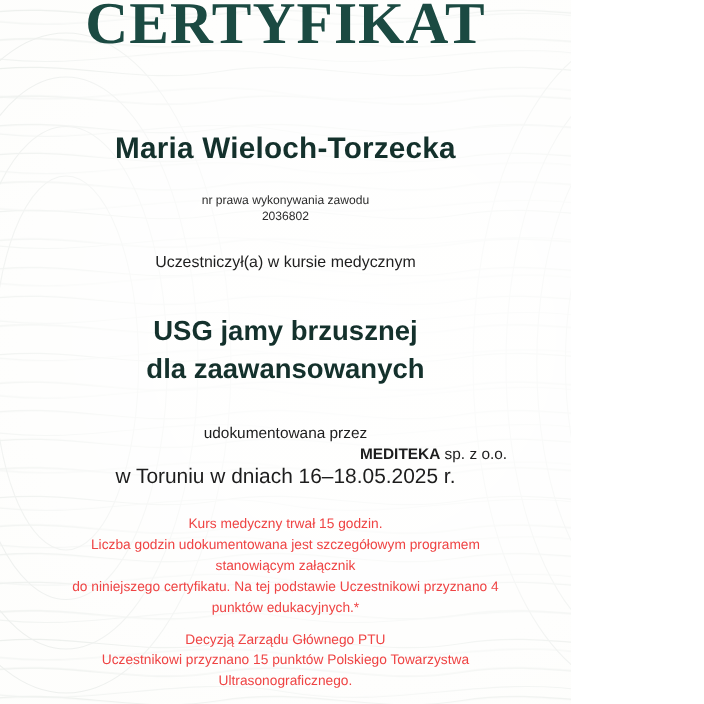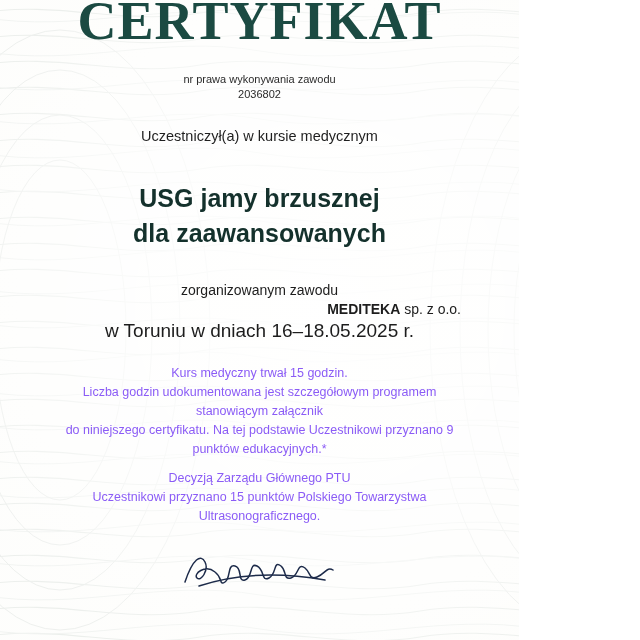--- a/index.html
+++ b/index.html
@@ -101,21 +101,21 @@
   }
   .place-date {
     font-size: 19px;
     margin-top: 3px;
   }
 
   .details {
     font-size: 12.5px;
     line-height: 1.52;
     margin-top: 22px;
-    color: #8b5cf6;
+    color: #ef4444;
   }
   .details .spacer {
     display: block;
     height: 10px;
   }
 
   .signature-block {
     margin-top: 26px;
   }
   .signature-mark {
@@ -157,39 +157,40 @@
       <ellipse cx="580" cy="330" rx="92" ry="215"></ellipse>
       <ellipse cx="580" cy="330" rx="66" ry="170"></ellipse>
     </g>
     <rect x="0" y="0" width="640" height="640" fill="url(#fade)"></rect>
   </svg>
 
   <div class="content">
 
     <div class="cert-title">CERTYFIKAT</div>
 
+    <div class="recipient">Maria Wieloch-Torzecka</div>
 
     <div class="license-label">nr prawa wykonywania zawodu</div>
     <div class="license-number">2036802</div>
 
     <div class="participated">Uczestniczył(a) w kursie medycznym</div>
 
     <div class="course-title">
       <div>USG jamy brzusznej</div>
       <div>dla zaawansowanych</div>
     </div>
 
-    <div class="organized-by-label">zorganizowanym zawodu</div>
+    <div class="organized-by-label">udokumentowana przez</div>
     <div class="organizer"><b>MEDITEKA</b><span> sp. z o.o.</span></div>
     <div class="place-date">w Toruniu w dniach 16–18.05.2025 r.</div>
 
     <div class="details">
       <div>Kurs medyczny trwał 15 godzin.</div>
       <div>Liczba godzin udokumentowana jest szczegółowym programem stanowiącym załącznik</div>
-      <div>do niniejszego certyfikatu. Na tej podstawie Uczestnikowi przyznano 9 punktów edukacyjnych.*</div>
+      <div>do niniejszego certyfikatu. Na tej podstawie Uczestnikowi przyznano 4 punktów edukacyjnych.*</div>
       <span class="spacer"></span>
       <div>Decyzją Zarządu Głównego PTU</div>
       <div>Uczestnikowi przyznano 15 punktów Polskiego Towarzystwa Ultrasonograficznego.</div>
     </div>
 
     <div class="signature-block">
       <div class="signature-mark">
         <svg width="170" height="38" viewBox="0 0 170 38" aria-hidden="true">
           <g fill="none" stroke="#1d2b4a" stroke-width="1.5" stroke-linecap="round">
             <path d="M10,30 C 18,6 26,2 30,10 C 34,18 26,30 22,26 C 18,22 30,12 40,20 C 48,26 44,34 50,30 C 56,26 52,12 60,14 C 68,16 62,30 70,28 C 78,26 74,10 82,14 C 90,18 86,30 94,26 C 102,22 98,8 106,14 C 112,19 108,28 116,26 C 124,24 122,10 130,16 C 136,21 134,28 142,25 C 150,22 152,14 158,18"></path>

